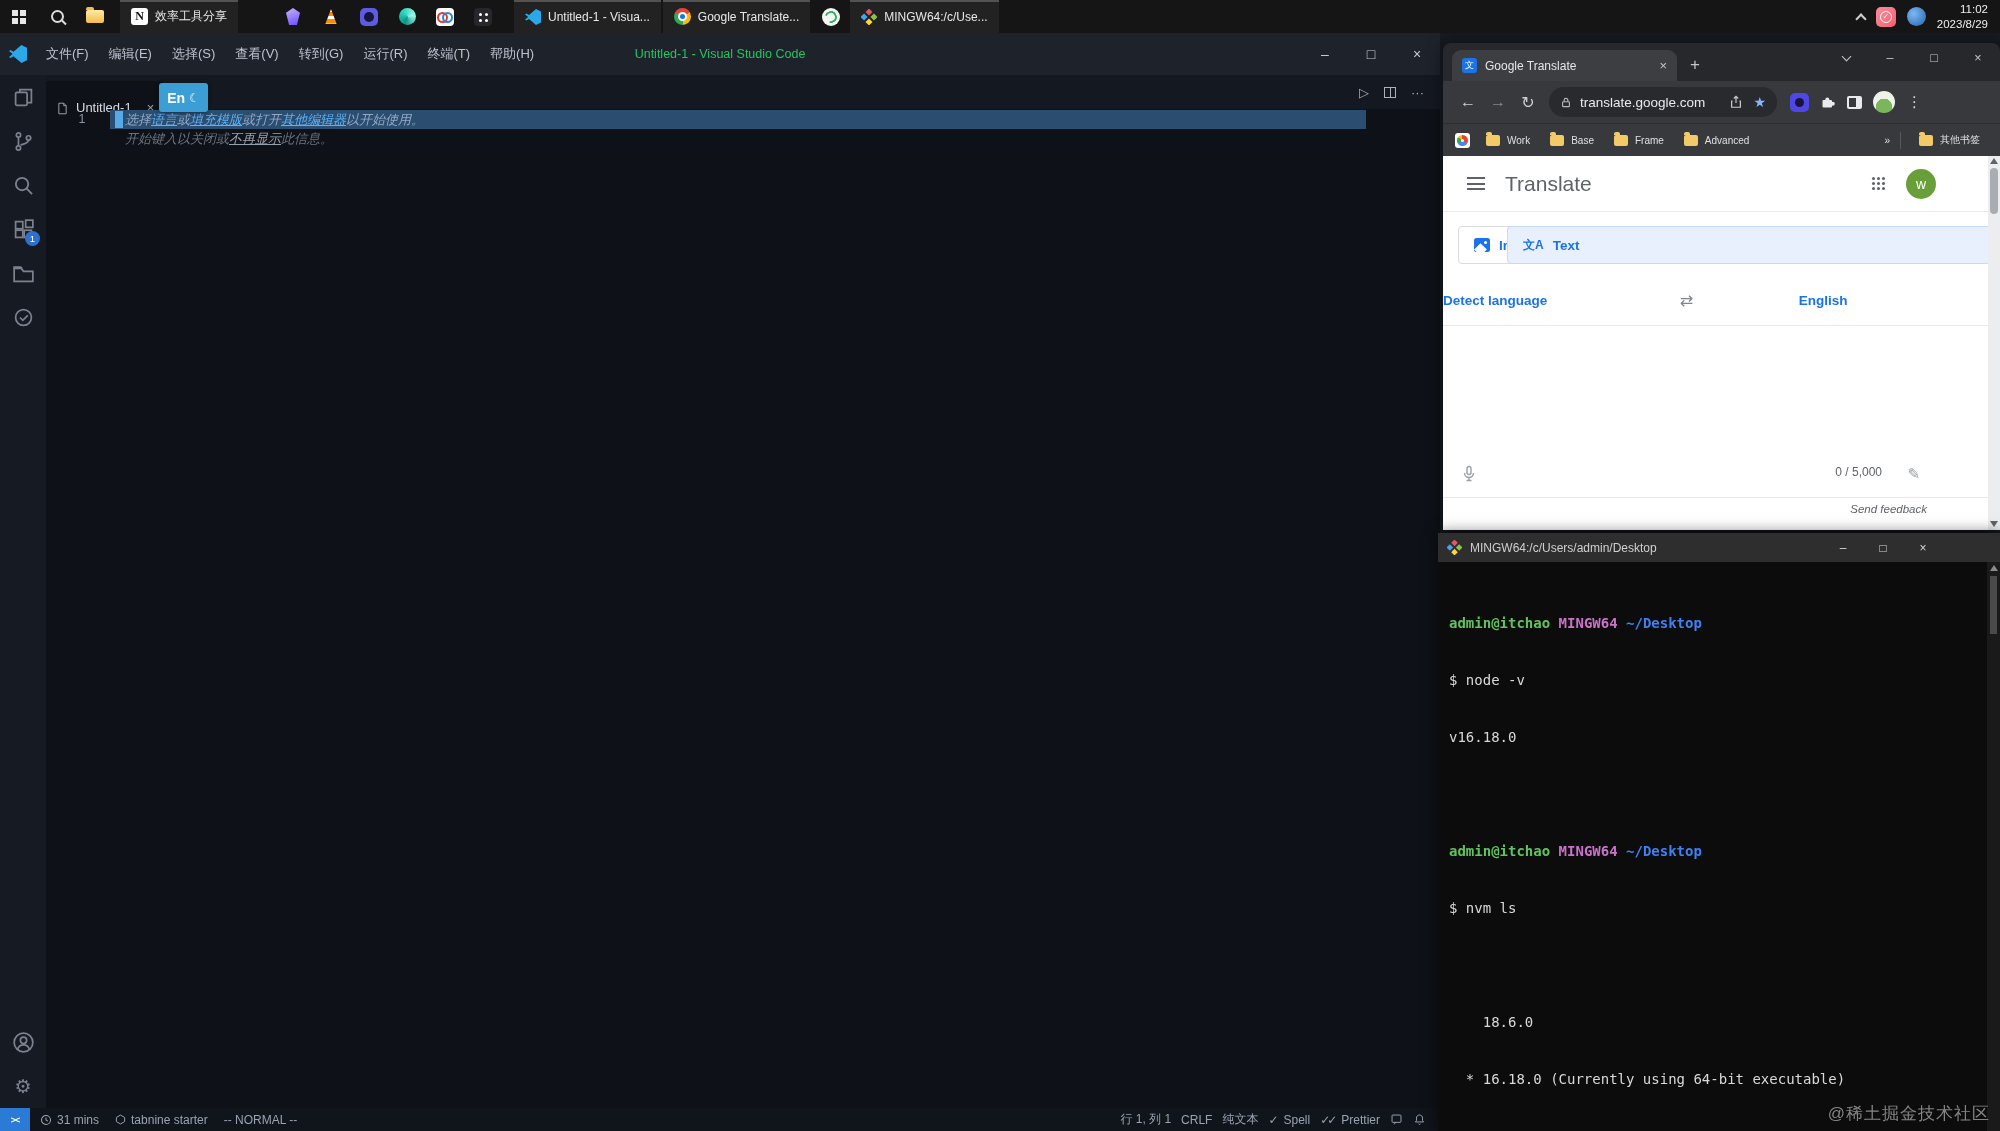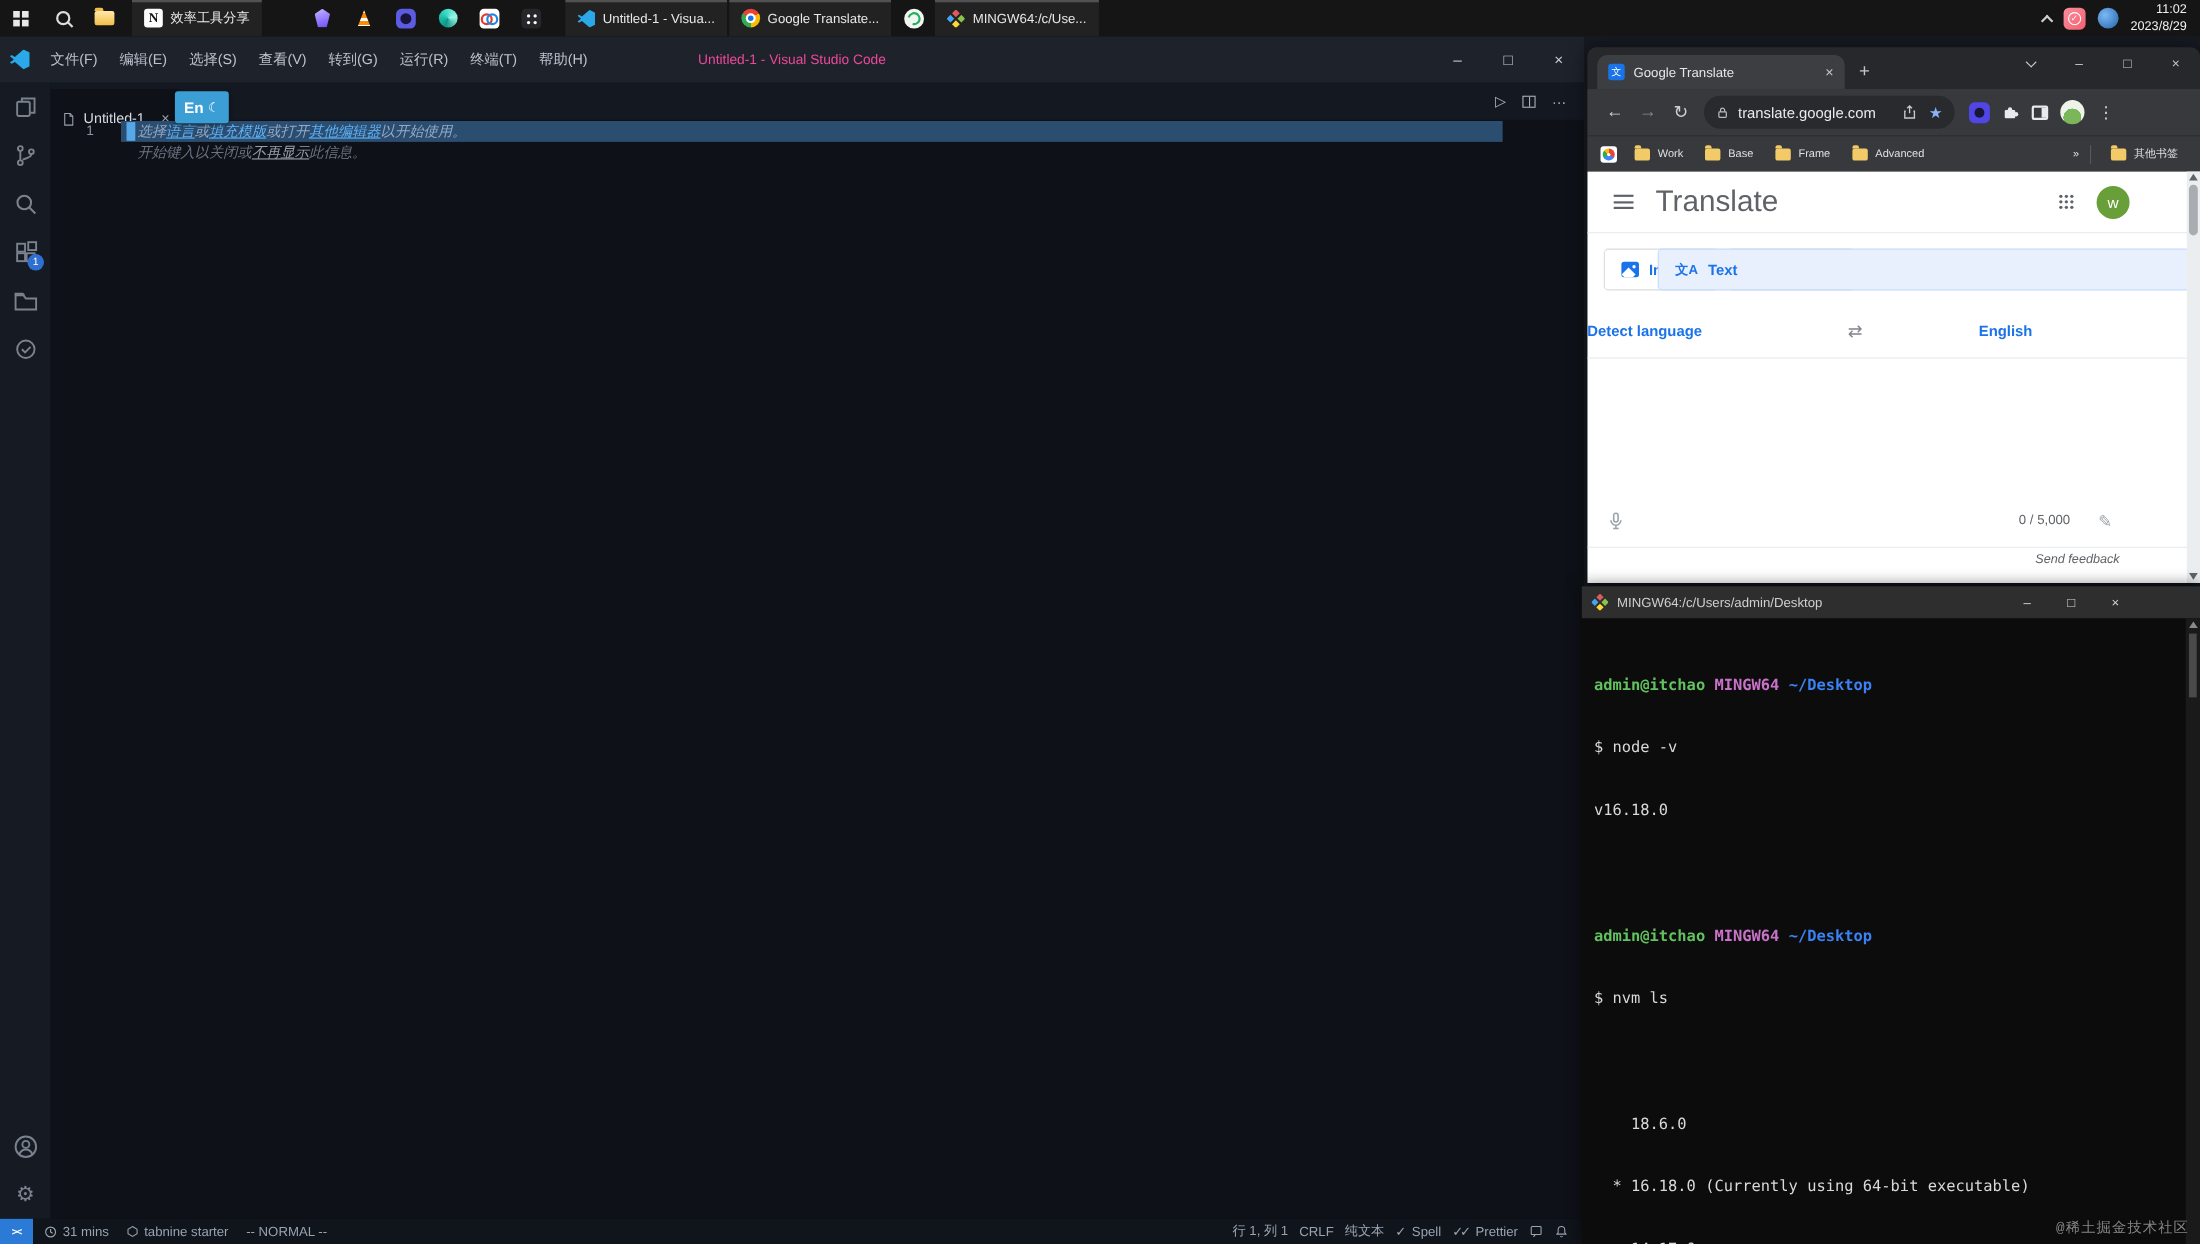--- a/index.html
+++ b/index.html
@@ -62,21 +62,21 @@
     background:radial-gradient(circle at 35% 35%,#7ab8f5,#2563ab); }
   .clock { text-align:right; font-size:11.5px; line-height:1.3; color:#f0f0f0; }
 
   
   .vscode { position:absolute; left:0; top:33px; width:1440px; height:1098px; background:#0e1218;
     display:flex; flex-direction:column; z-index:10; color:#ccc; }
   .vsc-title { height:42px; background:#1e222b; display:flex; align-items:center; position:relative; flex:none; }
   .vsc-title .logo { margin:0 10px 0 9px; }
   .vsc-menus { display:flex; gap:2px; font-size:13px; color:#bcc3cf; }
   .vsc-menu { padding:4px 9px; border-radius:5px; }
-  .vsc-wtitle { position:absolute; left:50%; transform:translateX(-50%); color:#ec4899; font-size:12.5px; }
+  .vsc-wtitle { position:absolute; left:50%; transform:translateX(-50%); color:#22c55e; font-size:12.5px; }
   .vsc-ctrls { margin-left:auto; display:flex; height:42px; }
   .vsc-ctl { width:46px; height:42px; display:flex; align-items:center; justify-content:center;
     color:#c5cad2; font-size:14px; }
   .vsc-mid { flex:1; display:flex; min-height:0; }
   .abar { width:46px; background:#161a22; display:flex; flex-direction:column; align-items:center; flex:none; }
   .abar-i { width:46px; height:44px; display:flex; align-items:center; justify-content:center;
     color:#7b828e; position:relative; }
   .abar-i svg { width:23px; height:23px; }
   .abadge { position:absolute; right:6px; bottom:5px; min-width:15px; height:15px; border-radius:8px;
     background:#2f6fd0; color:#fff; font-size:9.5px; display:flex; align-items:center; justify-content:center; }
@@ -160,21 +160,21 @@
   .ws::before { content:""; position:absolute; inset:2px; border-radius:50%;
     background:conic-gradient(#ea4335 0 33%,#4285f4 33% 66%,#34a853 66% 85%,#fbbc04 85%); }
   .ws::after { content:""; position:absolute; inset:6px; background:#fff; border-radius:50%; }
   .bm-more { margin-left:auto; display:flex; align-items:center; gap:10px; }
   .bm-sep { width:1px; height:17px; background:#55585c; }
   .cr-content { flex:1; background:#fff; position:relative; color:#202124; min-height:0; }
   .gt-header { height:56px; display:flex; align-items:center; padding:0 64px 0 24px; gap:20px;
     border-bottom:1px solid #e8eaed; }
   .ham { width:18px; }
   .ham i { display:block; height:2px; background:#5f6368; margin:3.5px 0; }
-  .gt-title { font-size:27px; color:#5f6368; }
+  .gt-title { font-size:21px; color:#5f6368; }
   .gt-hr-r { margin-left:auto; display:flex; align-items:center; gap:20px; }
   .gridic { width:14px; height:14px; display:grid; grid-template-columns:repeat(3,3px);
     grid-template-rows:repeat(3,3px); gap:2px; }
   .gridic i { background:#5f6368; border-radius:50%; }
   .avatar-g { width:30px; height:30px; border-radius:50%; background:#689f38; color:#fff; font-size:14px;
     display:flex; align-items:center; justify-content:center; }
   .gt-tabs { padding:14px 0 12px 15px; display:flex; gap:8px; }
   .gt-tbtn { height:38px; border-radius:4px; border:1px solid #dadce0; background:#fff; color:#1a73e8;
     font-size:13.5px; font-weight:bold; display:flex; align-items:center; gap:9px; padding:0 15px; }
   .gt-tbtn.sel { background:#e8f0fe; border-color:#c6dafc; }
@@ -214,22 +214,22 @@
     font-size:14px; line-height:19px; color:#d9d9d9; white-space:pre; position:relative; }
   .tl { min-height:19px; }
   .tg { color:#62c25e; font-weight:bold; }
   .tm { color:#ca72ca; font-weight:bold; }
   .ty { color:#3b82f6; font-weight:bold; }
   .t-scroll { position:absolute; right:0; top:29px; bottom:0; width:13px; background:#1a1a1a; }
   .ts-up { position:absolute; top:3px; left:2.5px; width:0; height:0; border-left:4px solid transparent;
     border-right:4px solid transparent; border-bottom:6px solid #8a8a8a; }
   .ts-thumb { position:absolute; top:14px; left:3px; width:7px; height:58px; background:#4a4a4a; }
 
-  .watermark { position:absolute; right:10px; bottom:6px; z-index:40; color:#9a9a9a; font-size:13px;
-    font-family:Liberation Mono, monospace; letter-spacing:1px; opacity:.85; }
+  .watermark { position:absolute; right:10px; bottom:6px; z-index:40; color:#9a9a9a; font-size:17px;
+    font-family:Liberation Sans, sans-serif; letter-spacing:1px; opacity:.85; }
   svg { display:block; }
 </style>
 </head>
 <body>
 
 <div class="taskbar">
   <div class="tb-ic">
       <span class="winlogo">
         <i></i>
         <i></i>

